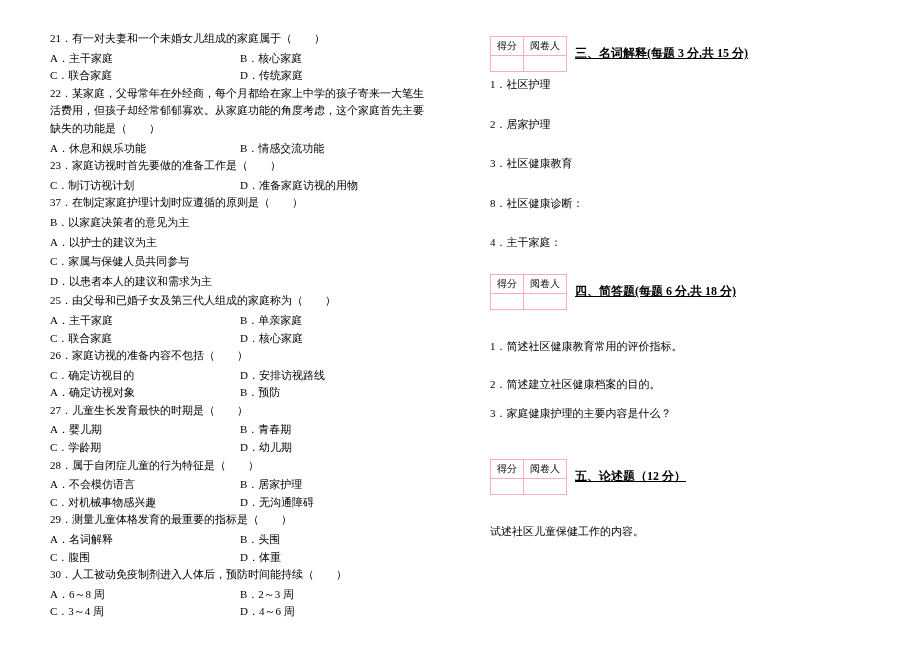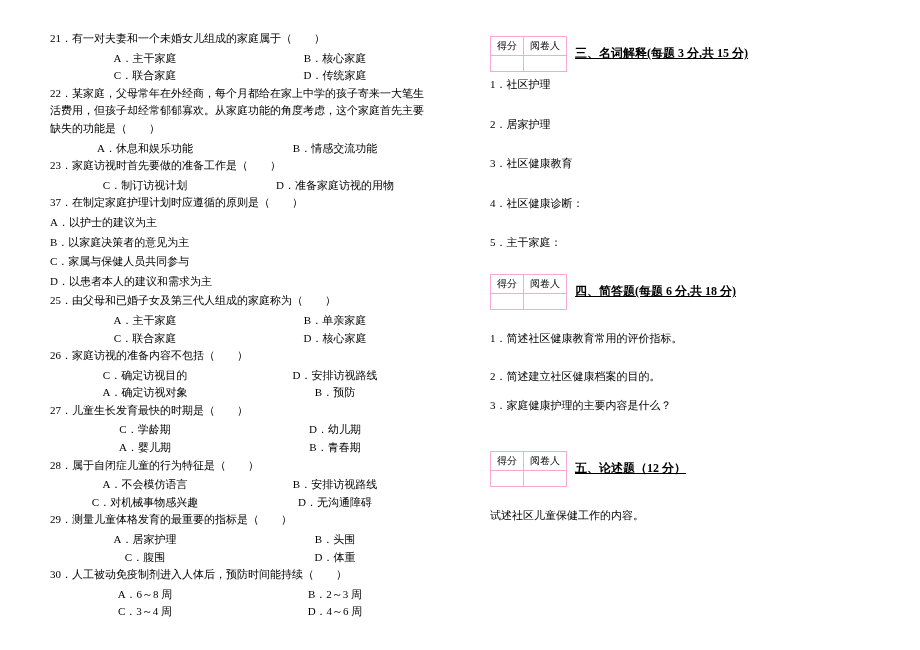--- a/index.html
+++ b/index.html
@@ -13,21 +13,21 @@
       height: 650px;
       padding: 30px 50px;
     }
     .container {
       display: flex;
       gap: 60px;
     }
     .col-left { flex: 0 0 380px; }
     .col-right { flex: 1; }
     .q { margin-bottom: 2px; }
-    .opts { display: flex; text-align: center; }
+    .opts { display: flex; }
     .opt-a { width: 190px; }
     .opt-b { flex: 1; }
     .score-box {
       display: inline-table;
       border-collapse: collapse;
       vertical-align: middle;
       margin-right: 8px;
     }
     .score-box td {
       border: 1px solid #f9a8d4;
@@ -41,21 +41,21 @@
       display: flex;
       align-items: center;
       margin: 6px 0 4px 0;
     }
     .section-title {
       font-weight: bold;
       font-size: 12px;
       text-decoration: underline;
     }
     .right-item { margin-bottom: 22px; }
-    .right-q { margin-top: 20px; margin-bottom: 12px; }
+    .right-q { margin-top: 28px; margin-bottom: 12px; }
   </style>
 </head>
 <body>
 
 <div class="container">
   <div class="col-left">
     <div class="q">21．有一对夫妻和一个未婚女儿组成的家庭属于（　　）</div>
     <div class="opts">
         <span class="opt-a">A．主干家庭</span>
         <span class="opt-b">B．核心家庭</span>
@@ -71,22 +71,22 @@
         <span class="opt-b">B．情感交流功能</span>
       </div>
 
     <div class="q">23．家庭访视时首先要做的准备工作是（　　）</div>
     <div class="opts">
         <span class="opt-a">C．制订访视计划</span>
         <span class="opt-b">D．准备家庭访视的用物</span>
       </div>
 
     <div class="q">37．在制定家庭护理计划时应遵循的原则是（　　）</div>
+    <div class="q">B．以家庭决策者的意见为主</div>
     <div class="q">A．以护士的建议为主</div>
-    <div class="q">B．以家庭决策者的意见为主</div>
     <div class="q">C．家属与保健人员共同参与</div>
     <div class="q">D．以患者本人的建议和需求为主</div>
 
     <div class="q">25．由父母和已婚子女及第三代人组成的家庭称为（　　）</div>
     <div class="opts">
         <span class="opt-a">A．主干家庭</span>
         <span class="opt-b">B．单亲家庭</span>
       </div>
     <div class="opts">
         <span class="opt-a">C．联合家庭</span>
@@ -98,41 +98,41 @@
         <span class="opt-a">C．确定访视目的</span>
         <span class="opt-b">D．安排访视路线</span>
       </div>
     <div class="opts">
         <span class="opt-a">A．确定访视对象</span>
         <span class="opt-b">B．预防</span>
       </div>
 
     <div class="q">27．儿童生长发育最快的时期是（　　）</div>
     <div class="opts">
+        <span class="opt-a">A．婴儿期</span>
+        <span class="opt-b">B．青春期</span>
+      </div>
+    <div class="opts">
         <span class="opt-a">C．学龄期</span>
         <span class="opt-b">D．幼儿期</span>
       </div>
-    <div class="opts">
-        <span class="opt-a">A．婴儿期</span>
-        <span class="opt-b">B．青春期</span>
-      </div>
 
     <div class="q">28．属于自闭症儿童的行为特征是（　　）</div>
     <div class="opts">
         <span class="opt-a">A．不会模仿语言</span>
-        <span class="opt-b">B．安排访视路线</span>
+        <span class="opt-b">B．居家护理</span>
       </div>
     <div class="opts">
         <span class="opt-a">C．对机械事物感兴趣</span>
         <span class="opt-b">D．无沟通障碍</span>
       </div>
 
     <div class="q">29．测量儿童体格发育的最重要的指标是（　　）</div>
     <div class="opts">
-        <span class="opt-a">A．居家护理</span>
+        <span class="opt-a">A．名词解释</span>
         <span class="opt-b">B．头围</span>
       </div>
     <div class="opts">
         <span class="opt-a">C．腹围</span>
         <span class="opt-b">D．体重</span>
       </div>
 
     <div class="q">30．人工被动免疫制剂进入人体后，预防时间能持续（　　）</div>
     <div class="opts">
         <span class="opt-a">A．6～8 周</span>
@@ -157,22 +157,22 @@
               <td></td>
               <td></td>
             </tr>
       </tbody>
         </table>
       <span class="section-title">三、名词解释(每题 3 分,共 15 分)</span>
     </div>
     <div class="right-item">1．社区护理</div>
     <div class="right-item">2．居家护理</div>
     <div class="right-item">3．社区健康教育</div>
-    <div class="right-item">4．社区健康诊断：</div>
-    <div class="right-item">5．主干家庭：</div>
+    <div class="right-item">8．社区健康诊断：</div>
+    <div class="right-item">4．主干家庭：</div>
 
     <div class="section-row">
       <table class="score-box">
         <tbody>
             <tr>
               <td>得分</td>
               <td>阅卷人</td>
             </tr>
         <tr>
               <td></td>

